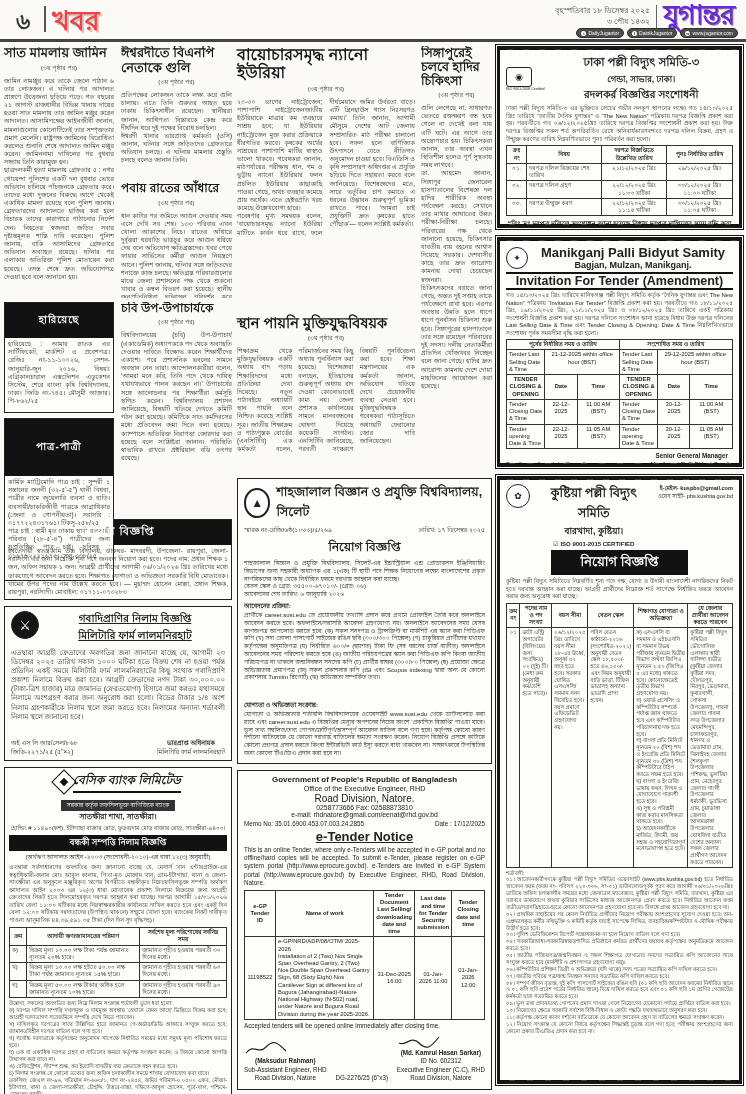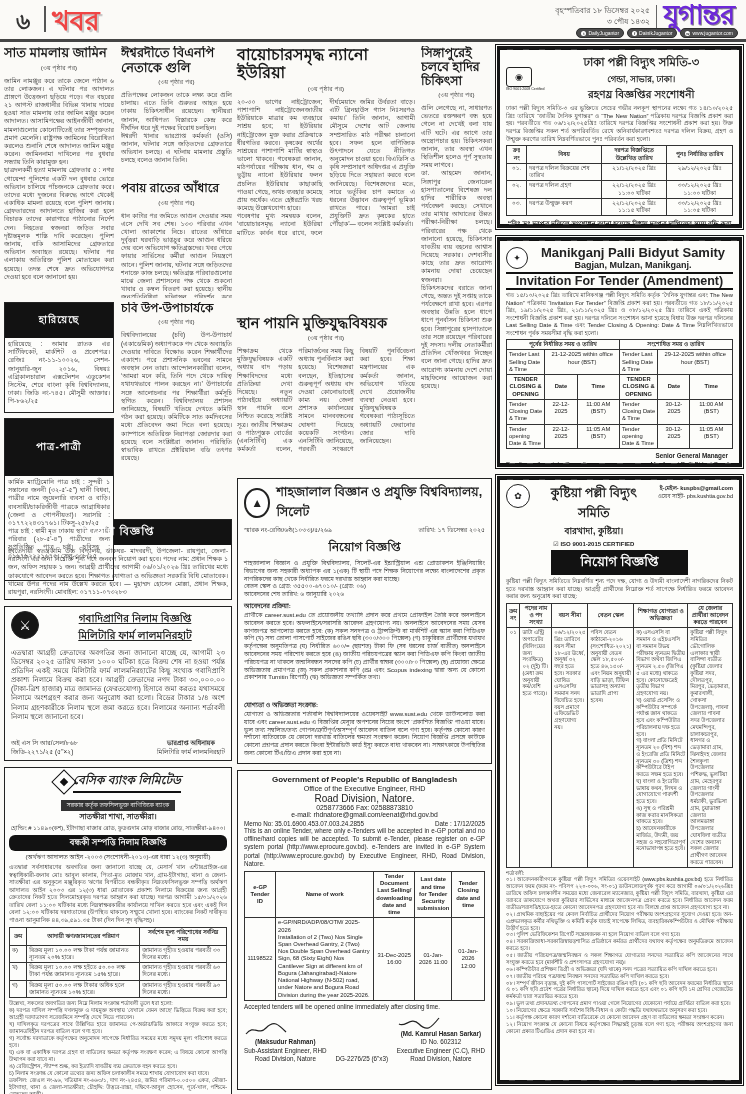--- a/index.html
+++ b/index.html
@@ -167,21 +167,21 @@
           <div style="display:flex;justify-content:center;align-items:center;gap:0;">
             <div style="width:16px;height:16px;border:1.5px solid #111;transform:rotate(45deg);display:flex;align-items:center;justify-content:center;">
                 <div style="width:6px;height:6px;background:#111;"></div>
               </div>
             <div class="b" style="font-size:12px;font-style:italic;border-bottom:2px solid #111;">বেসিক ব্যাংক লিমিটেড</div>
           </div>
           <div style="font-size:6px;background:#333;color:#fff;display:inline-block;padding:0 6px;margin-top:1px;">সরকার কর্তৃক তফসিলভুক্ত বাণিজ্যিক ব্যাংক</div>
           <div class="b" style="font-size:7.5px;">সাতক্ষীরা শাখা, সাতক্ষীরা।</div>
           <div style="font-size:5.8px;">হোল্ডিং # ১১৪৯০(কশ), ইটাগাছা বাজার রোড, ফুডগুদাম মোড় বাজার রোড, সাতক্ষীরা-৯৪০০।</div>
         </div>
-        <div class="bar" style="font-size:8.5px;padding:1px 0;margin:1px 4px;border-radius:6px;">বন্ধকী সম্পত্তি নিলাম বিজ্ঞপ্তি</div>
+        <div class="bar" style="font-size:8.5px;padding:1px 0;margin:1px 4px;">বন্ধকী সম্পত্তি নিলাম বিজ্ঞপ্তি</div>
         <div class="cen" style="font-size:6px;">(অর্থঋণ আদালত আইন -২০০৩ (সংশোধনী-২০১০)-এর ধারা ১২(৩) অনুযায়ী)</div>
         <div class="t6" style="font-size:5.8px;padding:1px 4px;">এতদ্বারা সর্বসাধারণের অবগতির জন্য জানানো যাচ্ছে যে, মেসার্স খান এন্টারপ্রাইজ-এর স্বত্বাধিকারী-জনাব মোঃ আবুল কালাম, পিতা-মৃত মোজাম খান, গ্রাম-ইটাগাছা, থানা ও জেলা-সাতক্ষীরা এর অনুকূলে মঞ্জুরিকৃত ঋণের বিপরীতে বন্ধকীকৃত নিম্নতফসিলভুক্ত সম্পত্তি অর্থঋণ আদালত আইন ২০০৩ এর ১২(৩) ধারা মোতাবেক প্রকাশ্য নিলামে বিক্রয়ের জন্য আগ্রহী ক্রেতাদের নিকট হতে সিলমোহরকৃত দরপত্র আহ্বান করা যাচ্ছে। দরপত্র আগামী ১৫/০১/২০২৬ তারিখ বেলা ১১:০০ ঘটিকার মধ্যে নিম্নস্বাক্ষরকারীর কার্যালয়ে দাখিল করতে হবে এবং একই দিন বেলা ১২:০০ ঘটিকায় দরদাতাদের (উপস্থিত থাকলে) সম্মুখে খোলা হবে। ব্যাংকের নিকট দাবীকৃত পাওনা আনুমানিক ৪৪,৩৯,৫৯১.৩৫ টাকা (দিন দিন সুদ বৃদ্ধিসহ)।</div>
         <table class="tbl" style="width:calc(100% - 8px);margin:2px 4px;">
           <tbody>
               <tr>
             <th style="width:8%;">ক্রম</th>
             <th style="width:52%;">আদায়ী ঋণ/জামানতের পরিমাণ</th>
             <th style="width:40%;">সর্বশেষ মূল্য পরিশোধের সর্বনিম্ন সময়</th>
           </tr>
           <tr>
@@ -260,20 +260,21 @@
       <div class="bx" style="margin-top:6px;padding:4px 6px;height:320px;overflow:hidden;">
         <div class="cen b" style="font-size:8px;">Government of People's Republic of Bangladesh</div>
         <div class="cen" style="font-size:7.2px;">Office of the Executive Engineer, RHD</div>
         <div class="cen" style="font-size:10px;">Road Division, Natore.</div>
         <div class="cen" style="font-size:6.8px;">0258773666 Fax: 02588873810</div>
         <div class="cen" style="font-size:6.8px;">e-mail: rhdnatore@gmail.com/eenat@rhd.gov.bd</div>
         <div style="display:flex;justify-content:space-between;font-size:6.3px;margin-top:2px;">
           <span>Memo No: 35.01.6900.453.07.003.24.2855</span>
           <span>Date : 17/12/2025</span>
         </div>
+        <div class="cen b" style="font-size:13px;text-decoration:underline;margin:2px 0;">e-Tender Notice</div>
         <div class="t6" style="font-size:6.3px;">This is an online Tender, where only e-Tenders will be accepted in e-GP portal and no offline/hard copies will be accepted. To submit e-Tender, please register on e-GP system portal (http://www.eprocure.gov.bd). e-Tenders are invited in e-GP System portal (http://www.eprocure.gov.bd) by Executive Engineer, RHD, Road Division, Natore.</div>
         <table class="tbl" style="margin-top:3px;">
           <tbody>
               <tr>
             <th style="width:13%;">e-GP Tender ID</th>
             <th style="width:43%;">Name of work</th>
             <th style="width:16%;">Tender Document Last Selling/ downloading date and time</th>
             <th style="width:14%;">Last date and time for Tender Security submission</th>
             <th style="width:14%;">Tender Closing date and time</th>
           </tr>
@@ -315,21 +316,21 @@
 
       <div class="scroll" style="padding:5px 6px;height:182px;overflow:hidden;">
         <div style="display:flex;gap:5px;align-items:center;">
           <div style="flex:0 0 auto;text-align:center;">
             <div style="width:24px;height:18px;border:1.5px solid #222;border-radius:3px;display:flex;align-items:center;justify-content:center;font-size:9px;">◉</div>
             <div style="font-size:3.6px;">ISO 9001:2008 Certified</div>
           </div>
           <div style="flex:1;text-align:center;">
             <div class="b" style="font-size:11.5px;">ঢাকা পল্লী বিদ্যুৎ সমিতি-৩</div>
             <div class="b" style="font-size:8.5px;">গেন্ডা, সাভার, ঢাকা।</div>
-            <div class="b" style="font-size:10.5px;">রহণয্র বিজ্ঞপ্তির সংশোধনী</div>
+            <div class="b" style="font-size:10.5px;">রদলকর্র বিজ্ঞপ্তির সংশোধনী</div>
           </div>
         </div>
         <div class="t6" style="font-size:5.9px;margin-top:1px;">ঢাকা পল্লী বিদ্যুৎ সমিতি-৩ এর ভুক্তিতে সেচের গভীর নলকূপ স্থাপনের লক্ষ্যে গত ১৪/১০/২০২৫ খ্রিঃ তারিখে “জাতীয় দৈনিক যুগান্তর” ও “The New Nation” পত্রিকায় দরপত্র বিজ্ঞপ্তি প্রকাশ করা হয়। পরবর্তীতে গত ০৬/১২/২০২৫খ্রিঃ তারিখে দরপত্র বিজ্ঞপ্তির সংশোধনী প্রকাশ করা হয়। উক্ত দরপত্র বিজ্ঞপ্তির সকল শর্ত অপরিবর্তিত রেখে অনিবার্যকারণবশতঃ দরপত্র দলিল বিক্রয়, গ্রহণ ও উন্মুক্ত করণের তারিখ নিম্নবর্ণিতভাবে পুনঃ পরিবর্তন করা হলো।</div>
         <table class="tbl" style="margin-top:2px;">
           <tbody>
               <tr>
             <th style="width:9%;">ক্রঃ নং</th>
             <th style="width:33%;">বিষয়</th>
             <th style="width:29%;">দরপত্র বিজ্ঞপ্তিতে উল্লেখিত তারিখ</th>
             <th style="width:29%;">পুনঃ নির্ধারিত তারিখ</th>

